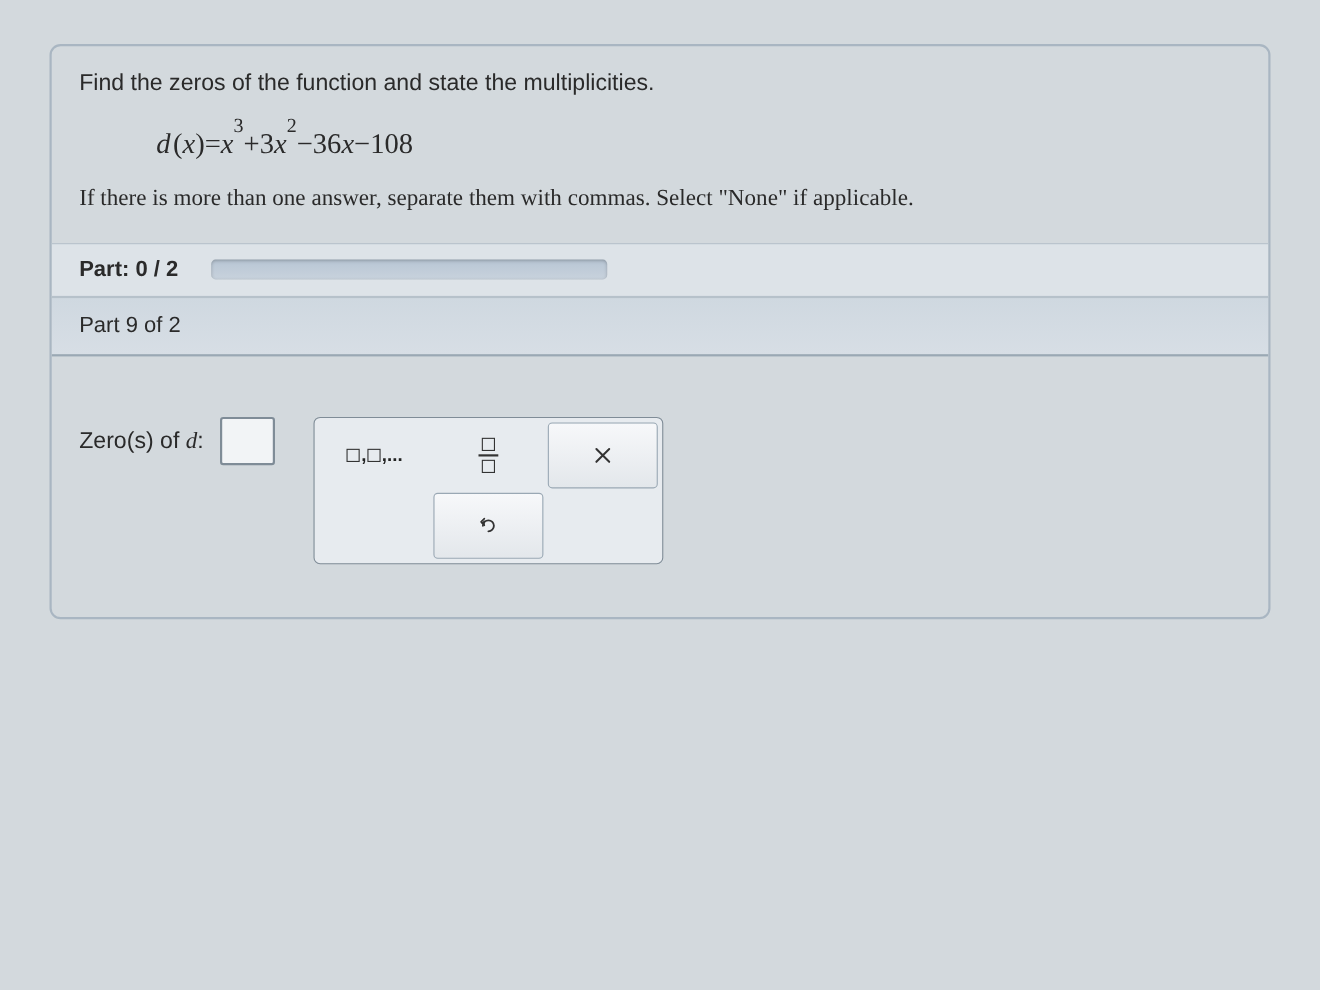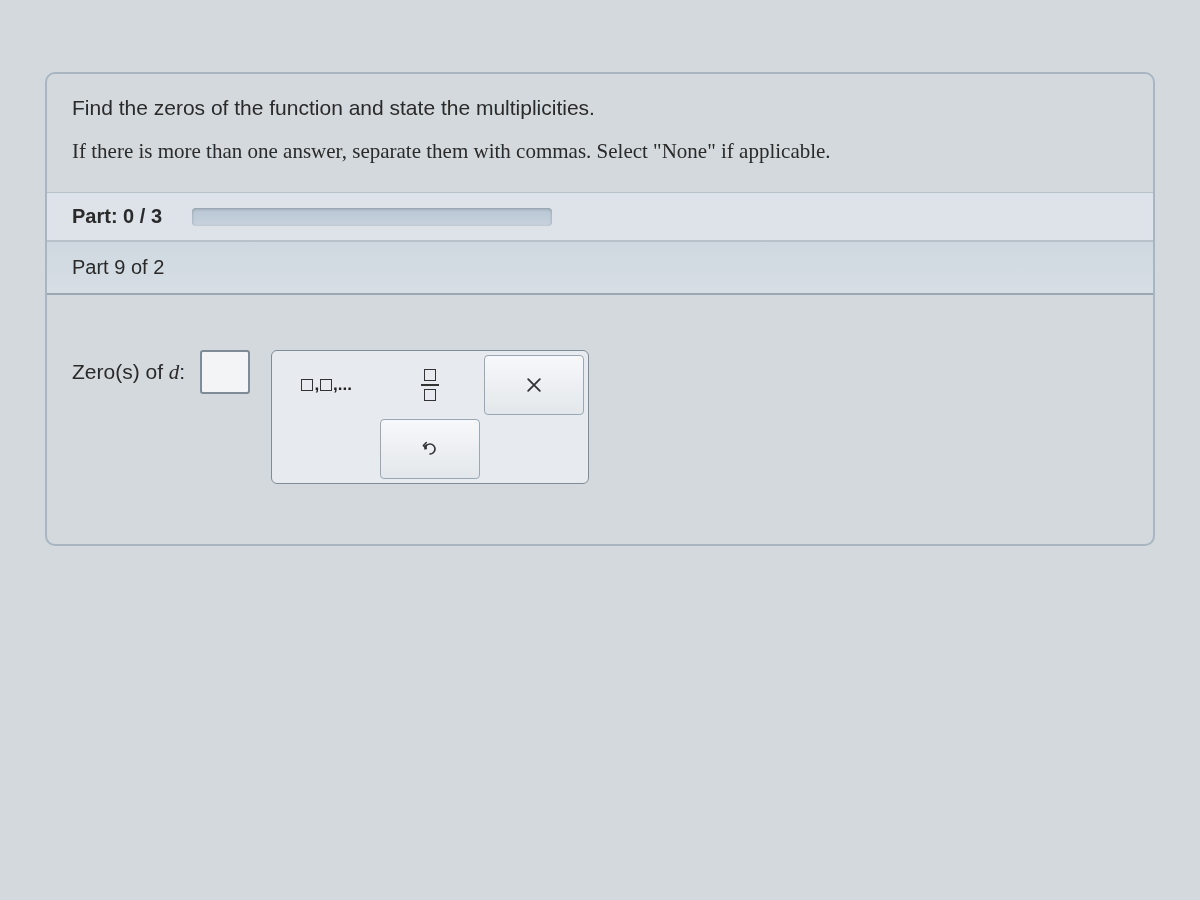--- a/index.html
+++ b/index.html
@@ -9,21 +9,20 @@
     width: 1200px;
     height: 900px;
     padding: 40px 45px;
     color: #2a2a2a;
   }
   .container {
     border: 2px solid #a9b6c2;
     border-radius: 10px;
     padding: 0;
     overflow: hidden;
-    margin-top: 32px;
   }
   .intro { padding: 18px 25px 10px; font-size: 21px; line-height: 1.55; }
   .equation {
     font-family: "Times New Roman", serif;
     font-size: 26px;
     padding: 10px 25px 18px 95px;
     font-style: italic;
   }
   .equation .num { font-style: normal; }
   .equation sup { font-size: 0.7em; position: relative; top: -0.45em; font-style: normal;}
@@ -46,22 +45,22 @@
   .part-header {
     background: linear-gradient(#cfd8e0,#d7dee5);
     padding: 14px 25px;
     font-size: 20px;
     border-top: 1px solid #b6c1ca;
     border-bottom: 2px solid #9aa8b4;
   }
   .part-body {
     display: flex;
     align-items: flex-start;
-    gap: 21px;
-    padding: 55px 25px 60px;
+    gap: 35px;
+    padding: 55px 25px 48px;
   }
   .prompt-area { display: flex; align-items: center; gap: 15px; }
   .prompt-label { font-size: 21px; }
   .prompt-label i { font-family: "Times New Roman", serif; font-style: italic; }
   .answer-input {
     width: 50px; height: 44px;
     border: 2px solid #7f8c97;
     border-radius: 3px;
     background: #f2f4f6;
   }
@@ -94,25 +93,28 @@
   .fraction .bar { width:18px; height:1.5px; background:#333;}
   .x-icon svg, .undo-icon svg { width: 20px; height: 20px; }
 </style>
 </head>
 <body>
 
 <div class="container">
 
   <div class="intro">Find the zeros of the function and state the multiplicities.</div>
 
+  <div class="equation">
+    <span>d</span> <span class="num">(</span><span>x</span><span class="num">)</span><span class="num">=</span><span>x</span><sup>3</sup><span class="num">+3</span><span>x</span><sup>2</sup><span class="num">−36</span><span>x</span><span class="num">−108</span>
+  </div>
 
   <div class="note">If there is more than one answer, separate them with commas. Select "None" if applicable.</div>
 
   <div class="part-progress-row">
-    <div class="part-progress-label">Part: 0 / 3</div>
+    <div class="part-progress-label">Part: 0 / 2</div>
     <div class="progress-track"></div>
   </div>
 
   <div class="part-header">Part 9 of 2</div>
 
   <div class="part-body">
 
     <div class="prompt-area">
       <span class="prompt-label">
         <span>Zero(s) of </span><i>d</i><span>:</span>

